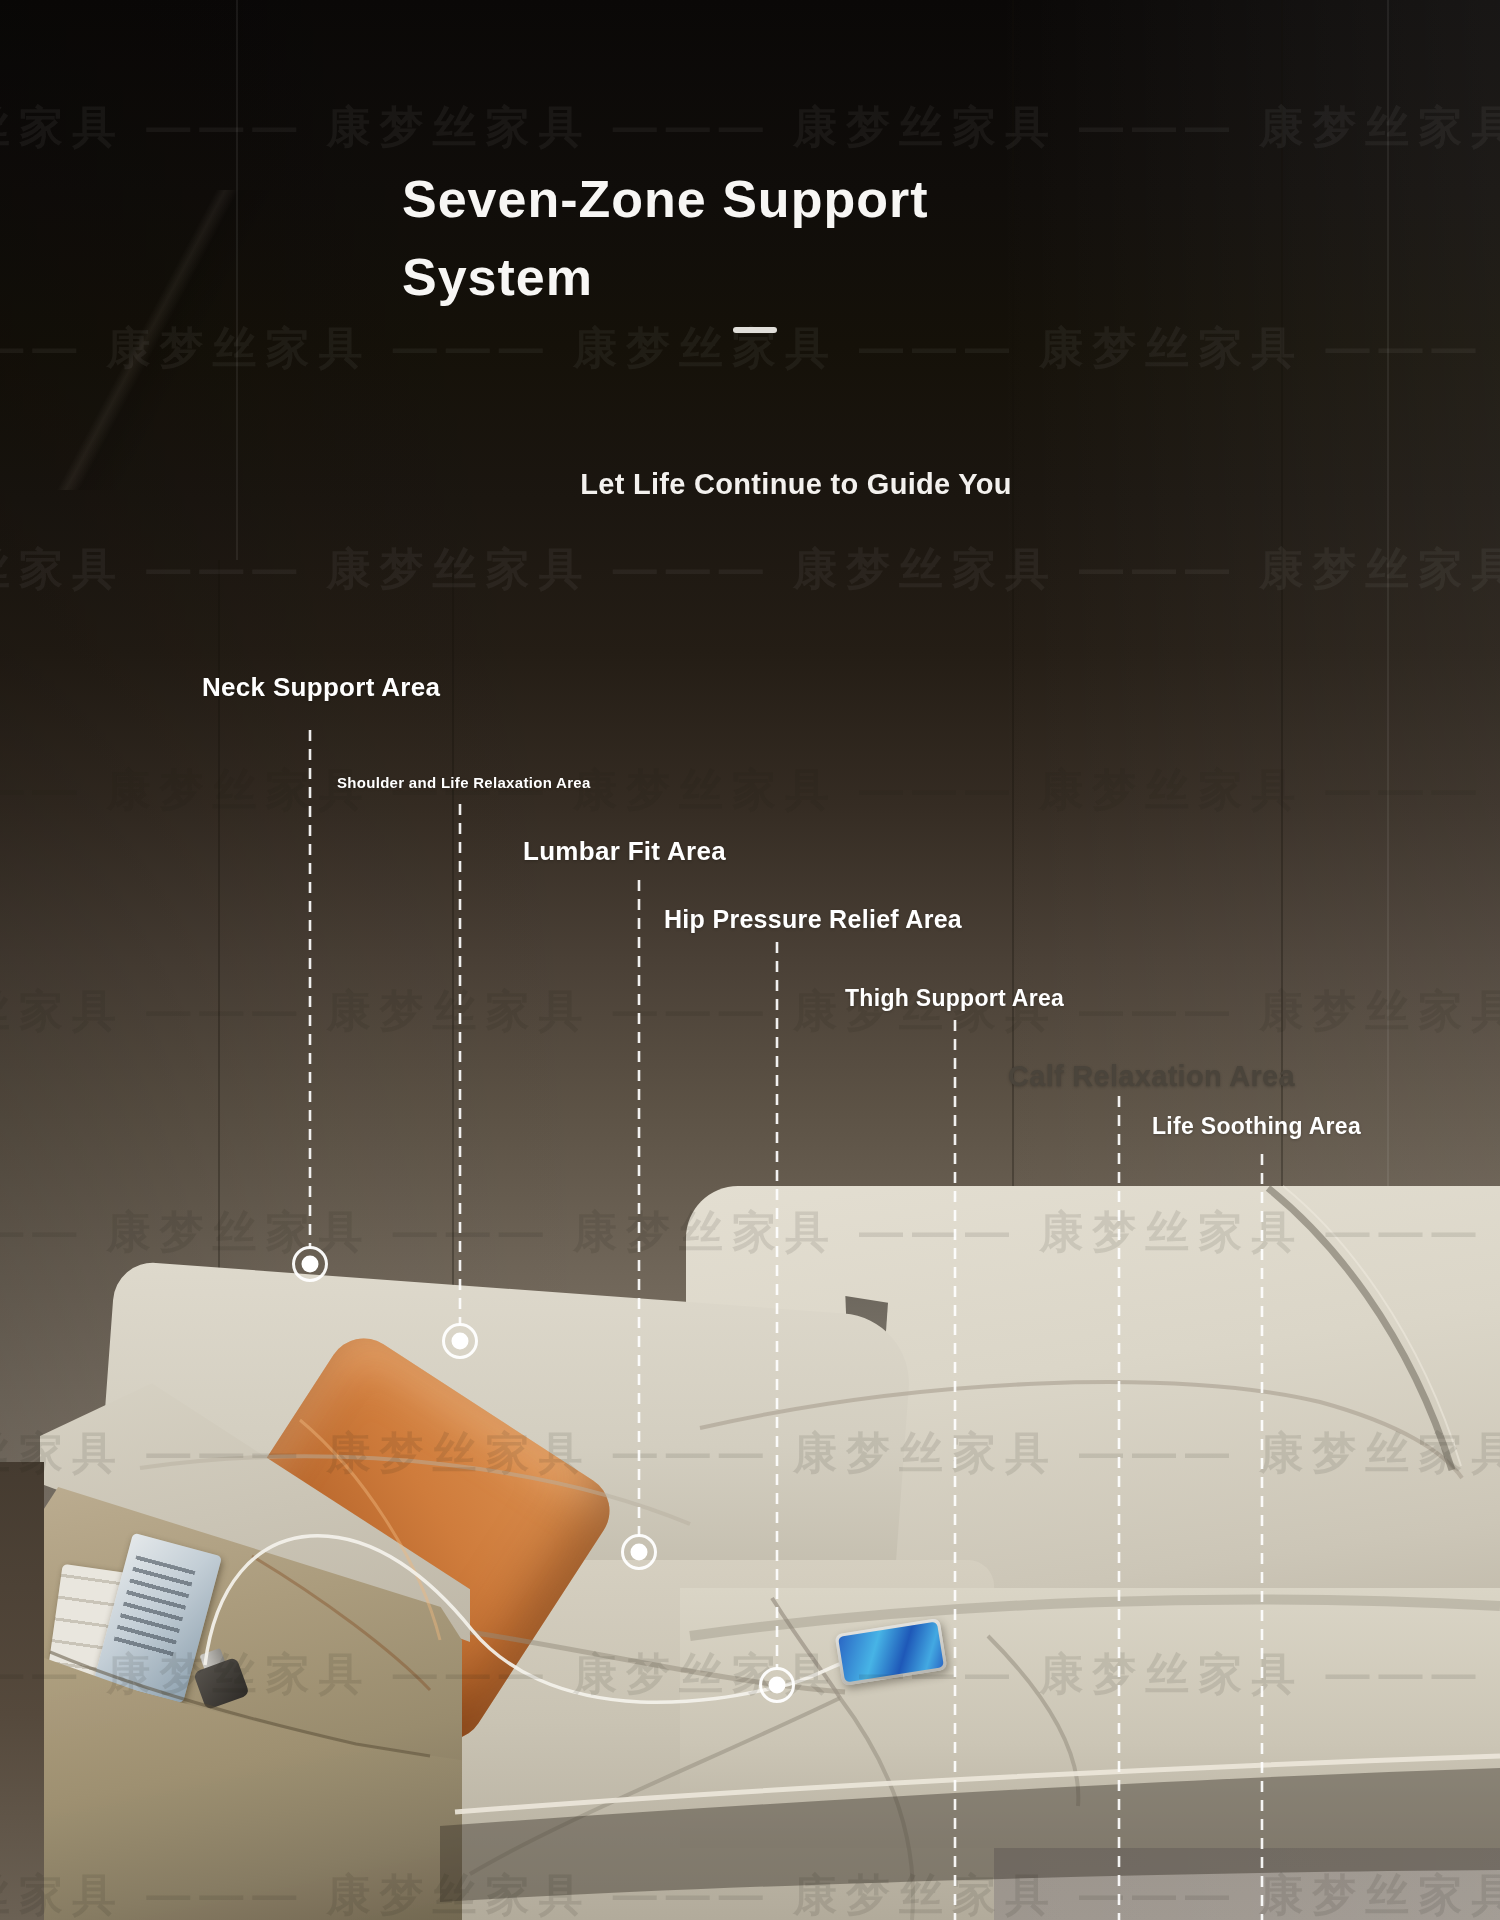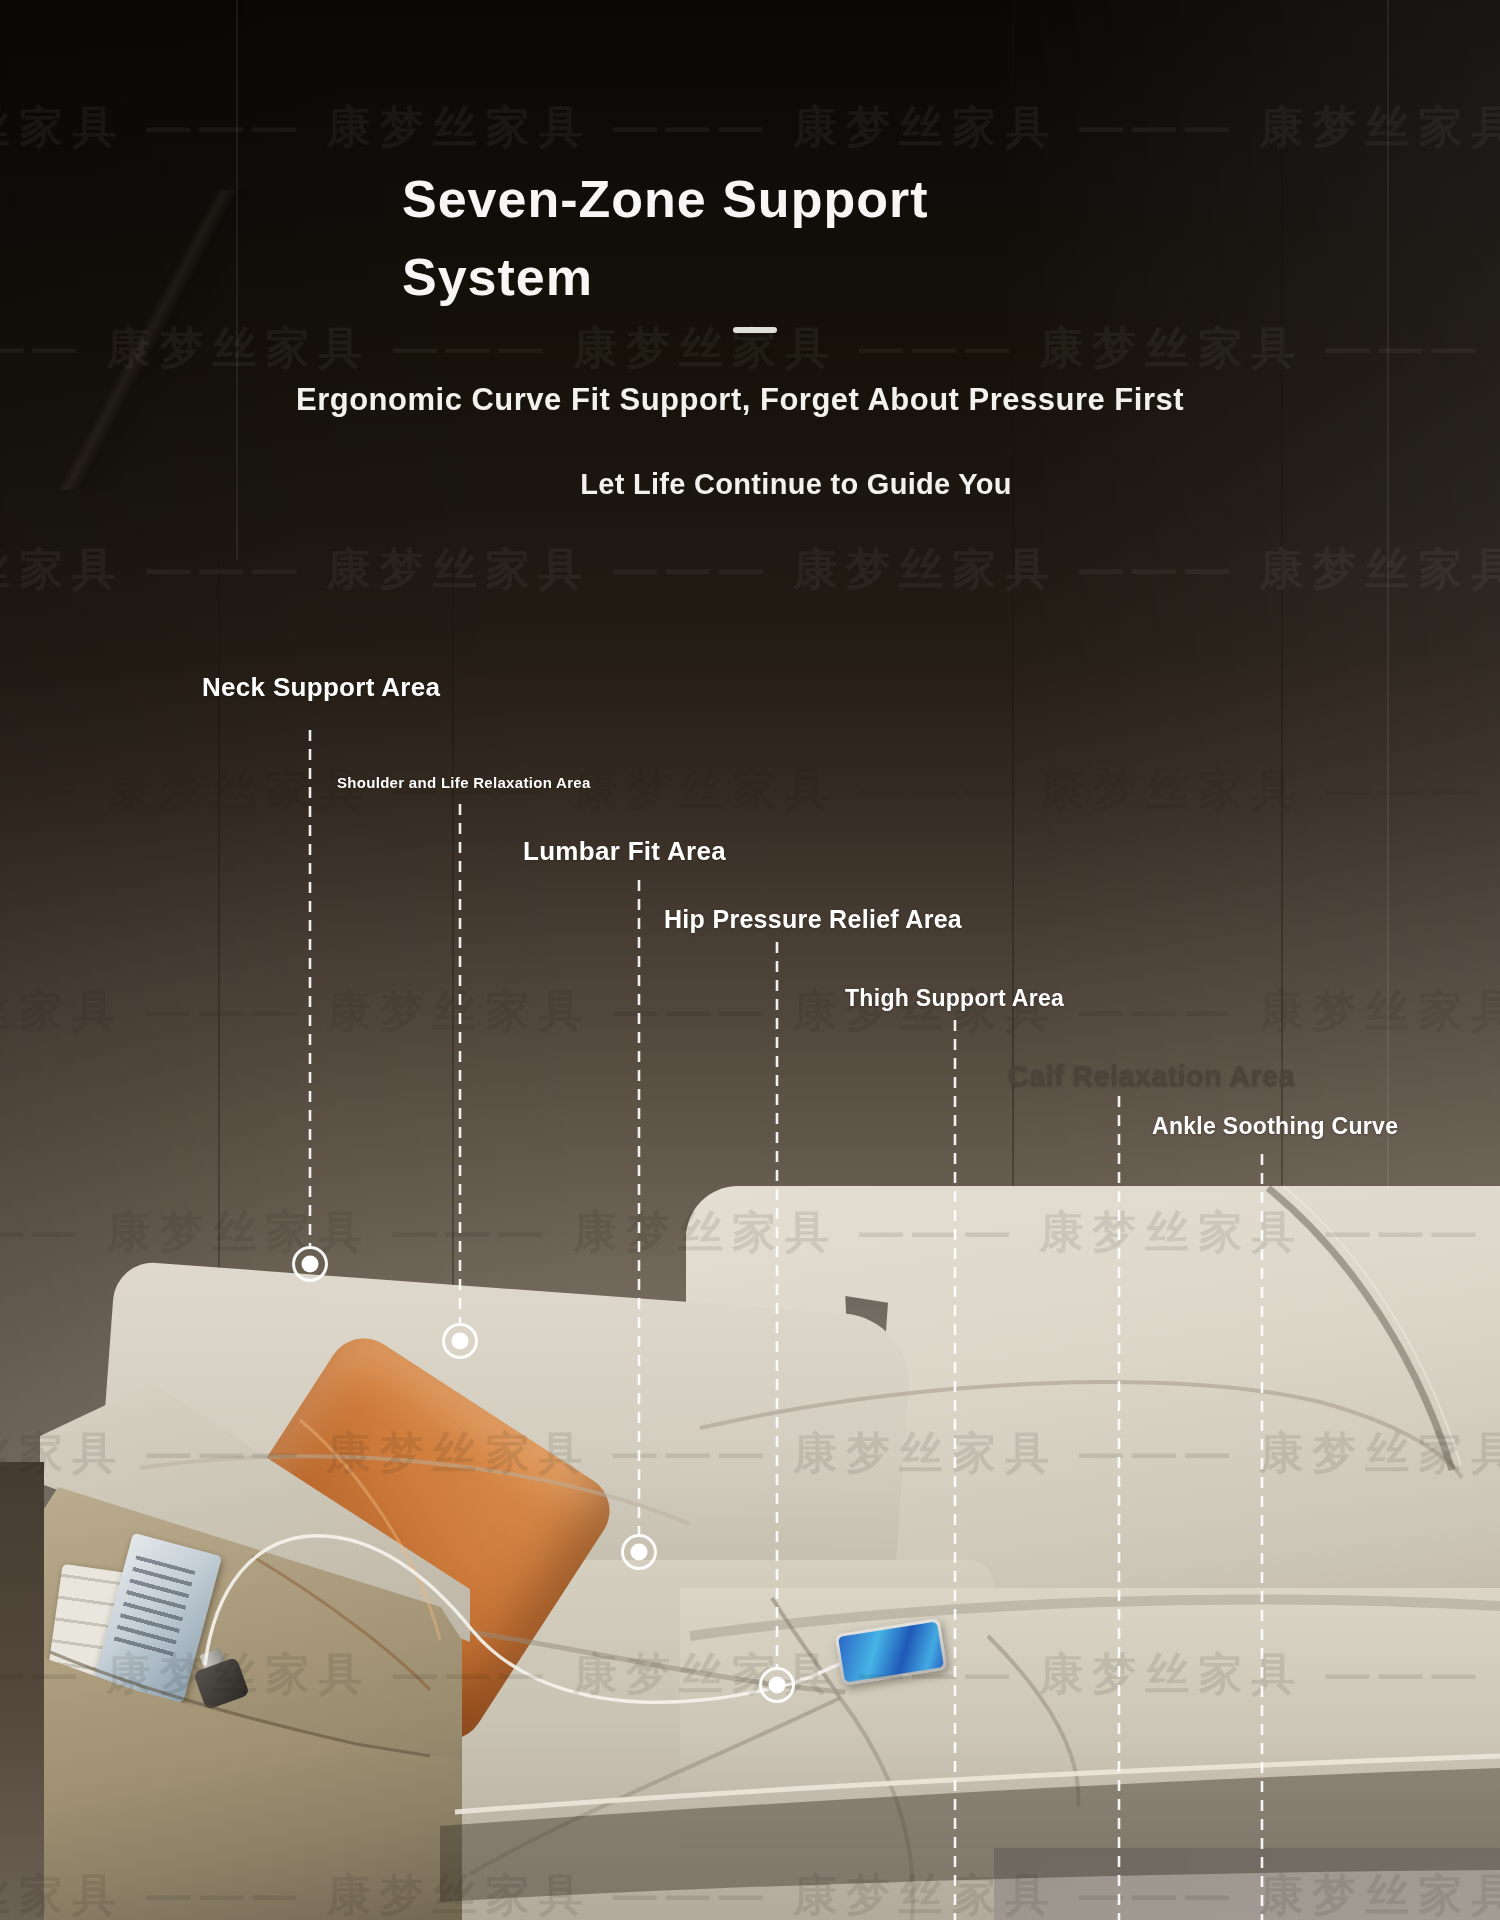--- a/index.html
+++ b/index.html
@@ -165,31 +165,30 @@
       <div class="wm-row" style="top: 1453px; left: -140px;">康梦丝家具  ———  康梦丝家具  ———  康梦丝家具  ———  康梦丝家具  ———  康梦丝家具  ———  </div>
       <div class="wm-row" style="top: 1674px; left: -360px;">康梦丝家具  ———  康梦丝家具  ———  康梦丝家具  ———  康梦丝家具  ———  康梦丝家具  ———  </div>
       <div class="wm-row" style="top: 1895px; left: -140px;">康梦丝家具  ———  康梦丝家具  ———  康梦丝家具  ———  康梦丝家具  ———  康梦丝家具  ———  </div>
     </div>
 
   <div class="title">
     <div>Seven-Zone Support</div>
     <div>System</div>
   </div>
   <div class="divider-dash"></div>
-  <div class="subtitle">Ergonomic Curve Fit Support, Forget About Pressure First</div>
   <div class="tagline">Let Life Continue to Guide You</div>
 
   <div id="labels-layer">
       <div class="zone-label" style="left: 202px; top: 672px; font-size: 26px; color: rgb(255, 255, 255);">Neck Support Area</div>
       <div class="zone-label" style="left: 337px; top: 774px; font-size: 15px; color: rgb(255, 255, 255);">Shoulder and Life Relaxation Area</div>
       <div class="zone-label" style="left: 523px; top: 836px; font-size: 26px; color: rgb(255, 255, 255);">Lumbar Fit Area</div>
       <div class="zone-label" style="left: 664px; top: 905px; font-size: 25px; color: rgb(255, 255, 255);">Hip Pressure Relief Area</div>
       <div class="zone-label" style="left: 845px; top: 985px; font-size: 23px; color: rgb(255, 255, 255);">Thigh Support Area</div>
       <div class="zone-label" style="left: 1008px; top: 1060px; font-size: 29px; color: rgb(74, 68, 59);">Calf Relaxation Area</div>
-      <div class="zone-label" style="left: 1152px; top: 1113px; font-size: 23px; color: rgb(255, 255, 255);">Ankle Soothing Curve</div>
+      <div class="zone-label" style="left: 1152px; top: 1113px; font-size: 23px; color: rgb(255, 255, 255);">Life Soothing Area</div>
     </div>
   <svg class="anno-lines" id="anno-lines" width="1500" height="1920" viewBox="0 0 1500 1920">
       <line x1="310" x2="310" y1="730" y2="1248" stroke="#ffffff" stroke-width="2.6" stroke-dasharray="11 8" opacity="0.92"></line>
       <circle cx="310" cy="1264" r="16.5" fill="none" stroke="#ffffff" stroke-width="3" opacity="0.95"></circle>
       <circle cx="310" cy="1264" r="8.5" fill="#ffffff"></circle>
       <line x1="460" x2="460" y1="804" y2="1325" stroke="#ffffff" stroke-width="2.6" stroke-dasharray="11 8" opacity="0.92"></line>
       <circle cx="460" cy="1341" r="16.5" fill="none" stroke="#ffffff" stroke-width="3" opacity="0.95"></circle>
       <circle cx="460" cy="1341" r="8.5" fill="#ffffff"></circle>
       <line x1="639" x2="639" y1="880" y2="1536" stroke="#ffffff" stroke-width="2.6" stroke-dasharray="11 8" opacity="0.92"></line>
       <circle cx="639" cy="1552" r="16.5" fill="none" stroke="#ffffff" stroke-width="3" opacity="0.95"></circle>

